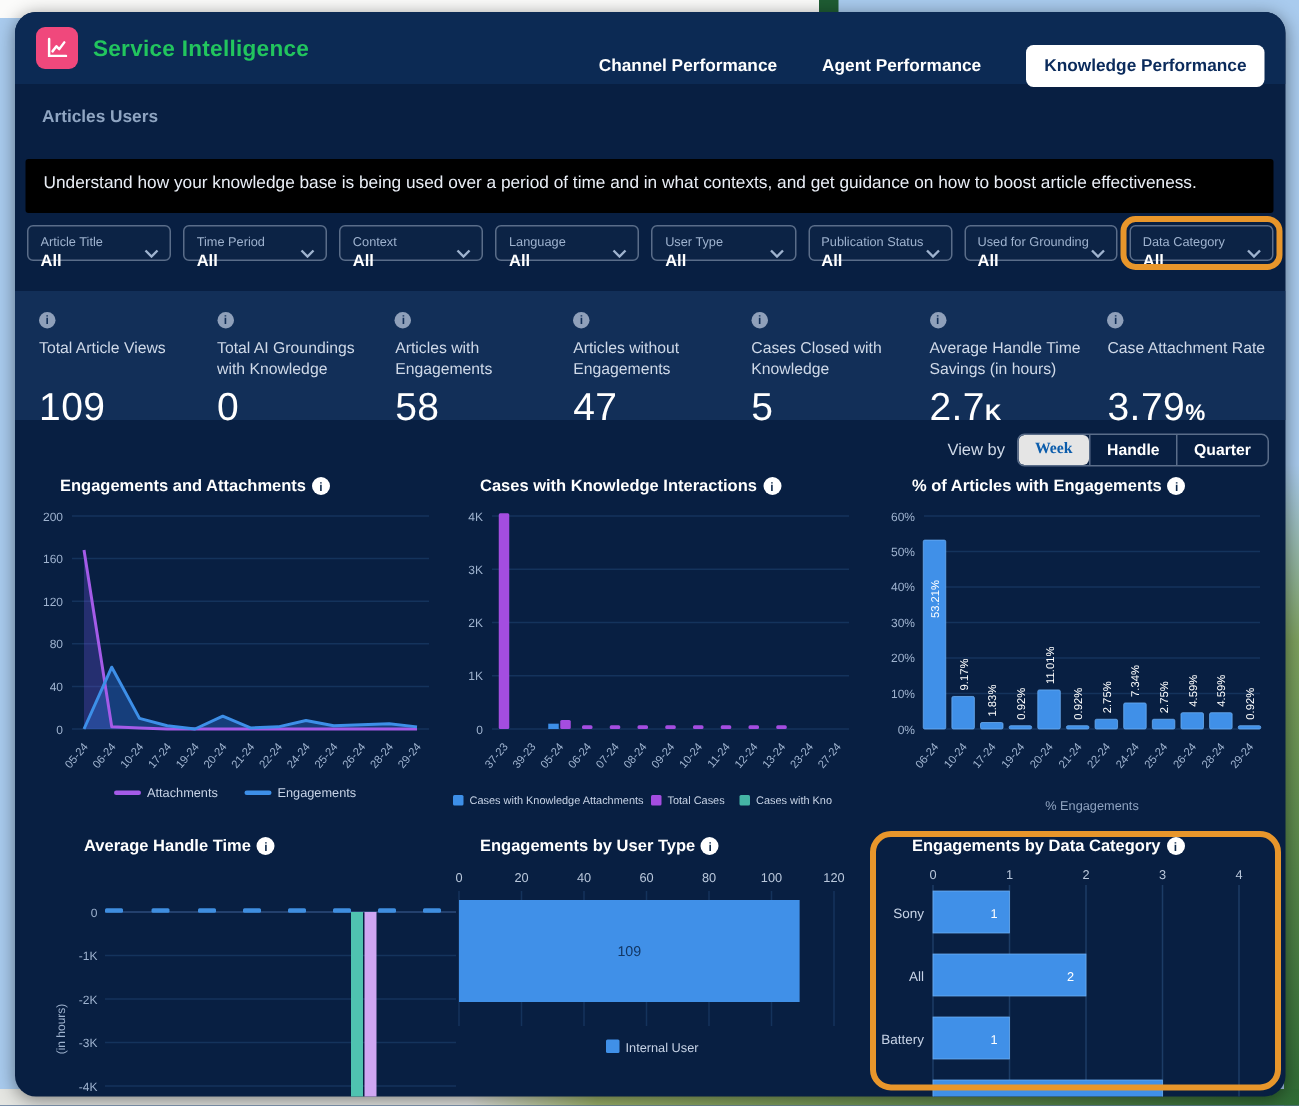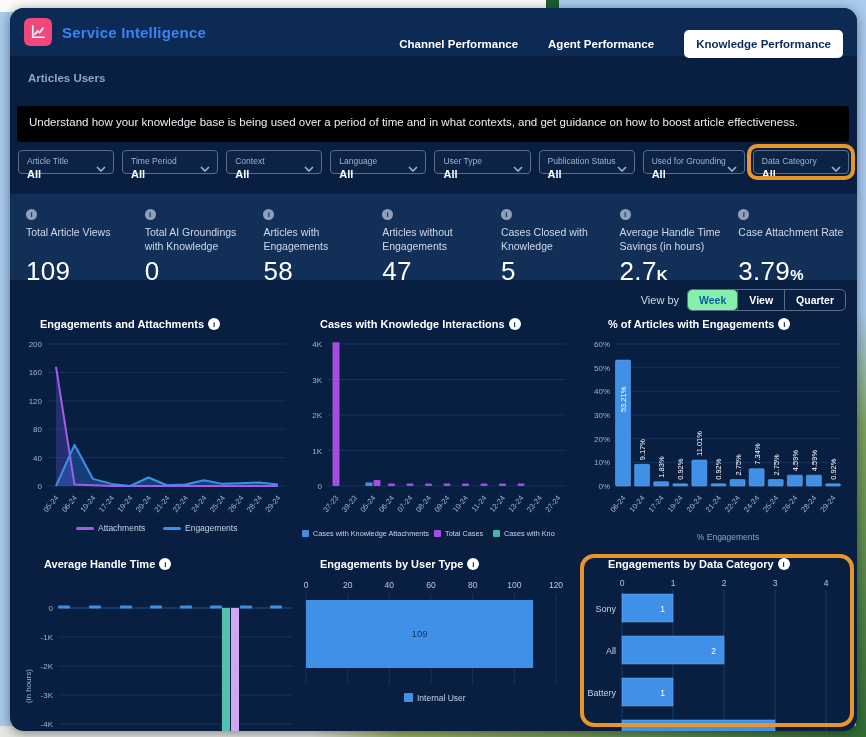--- a/index.html
+++ b/index.html
@@ -18,21 +18,21 @@
 
   .window{position:absolute;left:10px;top:8px;width:847px;height:723px;
     background:#081f42;border-radius:14px;overflow:hidden;
     box-shadow:0 2px 12px rgba(0,0,0,.45);}
 
   
   .hdr{position:absolute;top:0;left:0;right:0;height:48px;background:#0c2a54;
     display:flex;align-items:center;padding:0 14px;box-sizing:border-box;}
   .logo{width:28px;height:28px;border-radius:6px;background:#f0487c;
     display:flex;align-items:center;justify-content:center;flex:0 0 auto;}
-  .hdr-title{margin-left:10px;font-size:15px;font-weight:bold;color:#3b82f6;letter-spacing:.2px;}
+  .hdr-title{margin-left:10px;font-size:15px;font-weight:bold;color:#22c55e;letter-spacing:.2px;}
   .hdr-nav{margin-left:auto;display:flex;align-items:center;gap:30px;margin-top:23px;}
   .nav-item{font-size:11.5px;font-weight:bold;color:#fff;cursor:pointer;white-space:nowrap;}
   .nav-item.active{background:#fff;color:#0b2b5c;padding:8px 12px;border-radius:5px;}
 
   
   .tabs{position:absolute;top:48px;left:0;right:0;height:46px;display:flex;padding-left:8px;}
   .tab{display:flex;align-items:center;justify-content:center;padding:0 10px;margin-right:26px;
     font-size:11.5px;font-weight:bold;color:#8fa5c2;border-bottom:3px solid transparent;cursor:pointer;}
   .tab.active{color:#fff;border-bottom-color:#1b96ff;min-width:138px;}
 
@@ -59,33 +59,33 @@
   .k-value{font-size:26px;color:#fff;font-weight:500;letter-spacing:.3px;}
   .k-suffix{font-size:15px;font-weight:bold;}
 
   
   .viewby{position:absolute;top:281px;right:11px;display:flex;align-items:center;gap:8px;
     font-size:11px;color:#cfd9e8;}
   .segs{display:flex;border:1px solid #5a6d89;border-radius:5px;overflow:hidden;}
   .seg{padding:4px 11px;font-size:10.5px;font-weight:bold;color:#fff;cursor:pointer;
     border-left:1px solid #5a6d89;}
   .seg:first-child{border-left:none;}
-  .seg.active{background:#86efac;color:#0b5cab;border-radius:4px;}
+  .seg.active{background:#e5e5e5;color:#0b5cab;border-radius:4px;font-family:Liberation Serif, serif;}
 
   
   .chart-card{position:absolute;}
   .ct{display:flex;align-items:center;gap:4px;padding-left:22px;height:16px;margin-bottom:2px;}
   .ct-t{font-size:11px;font-weight:bold;color:#fff;white-space:nowrap;}
   .ct-i{width:12px;height:12px;border-radius:50%;background:#fff;color:#0a2547;font-size:8px;
     font-weight:bold;display:inline-flex;align-items:center;justify-content:center;cursor:pointer;flex:0 0 auto;}
   .plot{line-height:0;}
   .c1{left:8px;top:308px;width:278px;height:234px;}
   .c2{left:288px;top:308px;width:278px;height:234px;}
   .c3{left:576px;top:308px;width:262px;height:234px;}
-  .c4{left:12px;top:548px;width:278px;height:175px;}
+  .c4{left:24px;top:548px;width:278px;height:175px;}
   .c5{left:288px;top:548px;width:278px;height:175px;}
   .c6{left:576px;top:548px;width:262px;height:175px;}
   .c6 .ring{position:absolute;left:-6px;top:-2px;width:calc(100% + 12px);height:173px;
     border:4px solid #e8962b;border-radius:14px;pointer-events:none;box-sizing:border-box;}
 </style>
 </head>
 <body>
 
 <div class="bg-white"></div>
 <div class="bg-sliver"></div>
@@ -181,21 +181,21 @@
       <div class="kpi"><span class="k-info">i</span><div class="k-label">Articles without Engagements</div><div class="k-value">47</div></div>
       <div class="kpi"><span class="k-info">i</span><div class="k-label">Cases Closed with Knowledge</div><div class="k-value">5</div></div>
       <div class="kpi"><span class="k-info">i</span><div class="k-label">Average Handle Time Savings (in hours)</div><div class="k-value">2.7<span class="k-suffix">K</span></div></div>
       <div class="kpi"><span class="k-info">i</span><div class="k-label">Case Attachment Rate</div><div class="k-value">3.79<span class="k-suffix">%</span></div></div>
     </div>
 
   <div class="viewby">
     <span>View by</span>
     <div class="segs">
         <span class="seg active">Week</span>
-        <span class="seg">View</span>
+        <span class="seg">Handle</span>
         <span class="seg">Quarter</span>
       </div>
   </div>
 
   <div class="chart-card c1">
     <div class="ct">
         <span class="ct-t">Engagements and Attachments</span>
         <span class="ct-i">i</span>
       </div>
     <div class="plot"><svg width="278" height="212" font-family="Liberation Sans,sans-serif">

